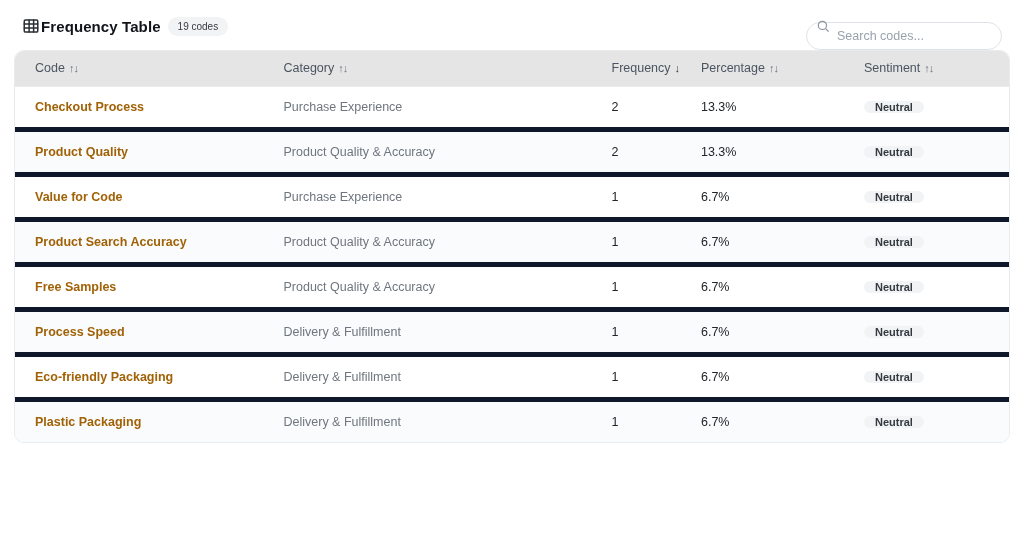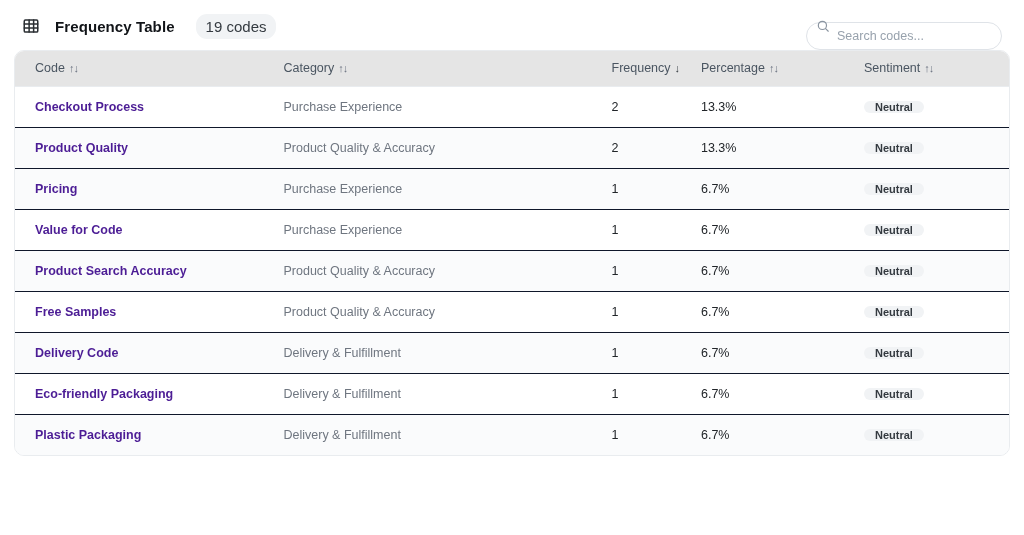--- a/index.html
+++ b/index.html
@@ -11,27 +11,27 @@
     color: #16191d;
   }
   
   .topbar {
     display: flex;
     align-items: center;
     justify-content: space-between;
     padding: 12px 22px 10px 22px;
     height: 50px;
   }
-  .title-group { display: flex; align-items: center; gap: 15px; }
+  .title-group { display: flex; align-items: center; gap: 1px; }
   .page-title { font-size: 15px; font-weight: 700; color: #111418; letter-spacing: .1px; }
   .count-badge {
     margin-left: 6px;
     background: var(--badge-bg, #f1f3f5);
     color: var(--badge-text, #343a40);
-    font-size: 15px;
+    font-size: 10px;
     font-weight: 500;
     padding: 4px 10px;
     border-radius: 11px;
     white-space: nowrap;
   }
   .search-wrap {
     position: relative;
     width: 196px;
     height: 28px;
   }
@@ -88,24 +88,24 @@
   col.c-percentage { width: 16%; }
   col.c-sentiment { width: 17%; }
   tbody td {
     padding: 13px 20px;
     font-size: 12.5px;
     height: 41px;
     vertical-align: middle;
     white-space: nowrap;
     overflow: hidden;
   }
-  tbody tr { border-top: 1px solid #0f172a; }
+  tbody tr { border-top: 5px solid #0f172a; }
   tbody tr:first-child { border-top: none; }
   tbody tr.alt { background: #fafbfc; }
-  td.code { font-weight: 700; color: #4c1d95; }
+  td.code { font-weight: 700; color: #a16207; }
   td.category { color: var(--category-text, #6f7680); }
   td.num { color: #212529; }
   td.sentiment { padding-left: 24px; }
   .sentiment-badge {
     display: inline-block;
     background: var(--badge-bg, #f1f3f5);
     color: var(--badge-text, #343a40);
     font-size: 11px;
     font-weight: 700;
     padding: 0 11px;
@@ -181,29 +181,20 @@
     <td class="code">Product Quality</td>
     <td class="category">Product Quality &amp; Accuracy</td>
     <td class="num">2</td>
     <td class="num">13.3%</td>
     <td class="sentiment">
       <span class="sentiment-badge">Neutral</span>
     </td>
   </tr>
 
 
-  <tr class="alt">
-    <td class="code">Pricing</td>
-    <td class="category">Purchase Experience</td>
-    <td class="num">1</td>
-    <td class="num">6.7%</td>
-    <td class="sentiment">
-      <span class="sentiment-badge">Neutral</span>
-    </td>
-  </tr>
 
   <tr>
     <td class="code">Value for Code</td>
     <td class="category">Purchase Experience</td>
     <td class="num">1</td>
     <td class="num">6.7%</td>
     <td class="sentiment">
       <span class="sentiment-badge">Neutral</span>
     </td>
   </tr>
@@ -222,21 +213,21 @@
     <td class="code">Free Samples</td>
     <td class="category">Product Quality &amp; Accuracy</td>
     <td class="num">1</td>
     <td class="num">6.7%</td>
     <td class="sentiment">
       <span class="sentiment-badge">Neutral</span>
     </td>
   </tr>
 
   <tr class="alt">
-    <td class="code">Delivery Code</td>
+    <td class="code">Process Speed</td>
     <td class="category">Delivery &amp; Fulfillment</td>
     <td class="num">1</td>
     <td class="num">6.7%</td>
     <td class="sentiment">
       <span class="sentiment-badge">Neutral</span>
     </td>
   </tr>
 
   <tr>
     <td class="code">Eco-friendly Packaging</td>

